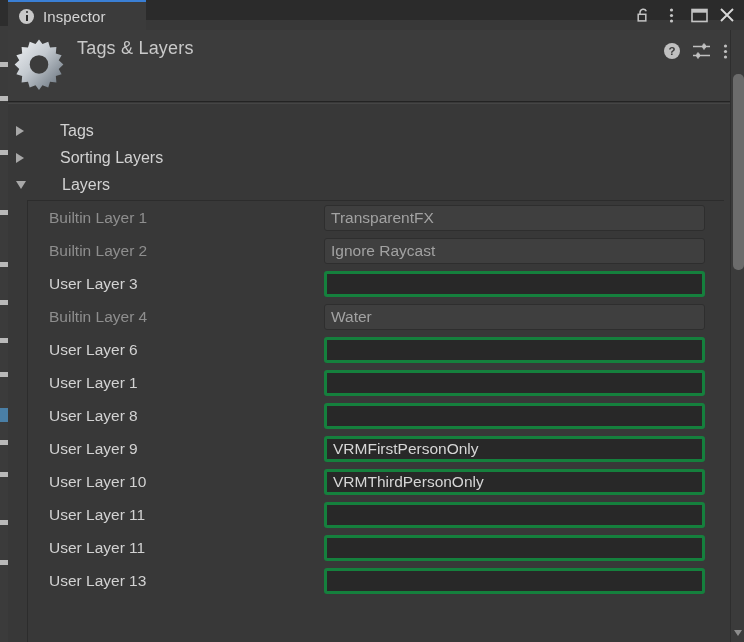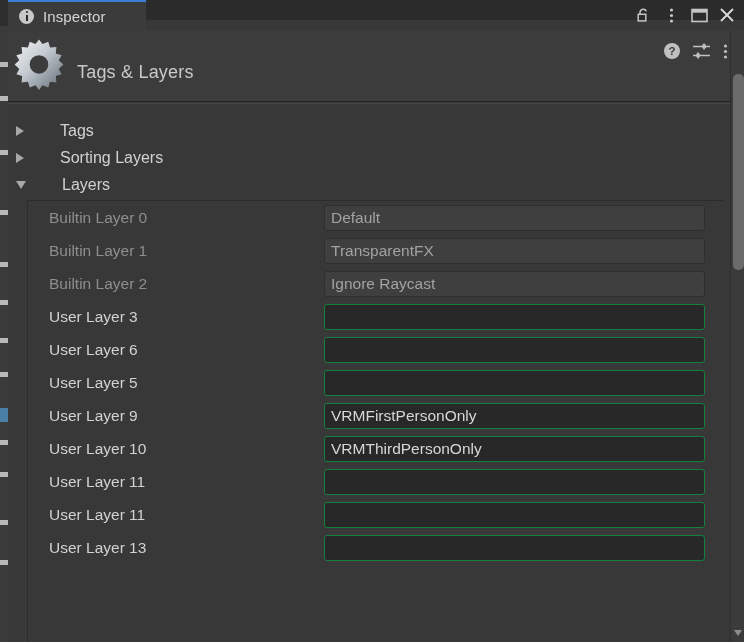--- a/index.html
+++ b/index.html
@@ -124,21 +124,21 @@
     border-bottom: 1px solid #232323;
     box-sizing: border-box;
   }
   .gear {
     position: absolute;
     left: 2px; top: 6px;
     width: 58px; height: 58px;
   }
   .comp-title {
     position: absolute;
-    left: 69px; top: 32px;
+    left: 69px; top: 8px;
     color: #c9c9c9;
     font-size: 18px;
     letter-spacing: .2px;
   }
   .header-icons {
     position: absolute;
     right: 16px; top: 12px;
     display: flex;
     align-items: center;
     gap: 11px;
@@ -226,21 +226,21 @@
     padding-left: 6px;
     font-size: 15.5px;
   }
   .layer-field.disabled {
     background: #3f3f3f;
     border: 1px solid #2e2e2e;
     color: #a2a2a2;
   }
   .layer-field.editable {
     background: #282828;
-    border: 1px solid #15803d;
+    border: 3px solid #15803d;
     color: #d6d6d6;
     cursor: text;
   }
 
   
   .scroll-track {
     position: absolute;
     right: 0; top: 30px;
     width: 14px;
     height: 612px;
@@ -387,41 +387,45 @@
         <span class="foldout-label">Layers</span>
       </div>
 
       <div class="foldout" style="top:41px">
         <span class="tri tri-right"></span>
         <span class="foldout-label">Sorting Layers</span>
       </div>
 
       <div class="layers-box" id="layers-box">
           <div class="layer-row">
-            <div class="layer-label builtin">Builtin Layer 0</div>
-            <div class="layer-field disabled">Default</div>
-          </div>
-          <div class="layer-row">
             <div class="layer-label builtin">Builtin Layer 1</div>
             <div class="layer-field disabled">TransparentFX</div>
           </div>
           <div class="layer-row">
             <div class="layer-label builtin">Builtin Layer 2</div>
             <div class="layer-field disabled">Ignore Raycast</div>
           </div>
           <div class="layer-row">
             <div class="layer-label user">User Layer 3</div>
             <div class="layer-field editable"></div>
           </div>
           <div class="layer-row">
+            <div class="layer-label builtin">Builtin Layer 4</div>
+            <div class="layer-field disabled">Water</div>
+          </div>
+          <div class="layer-row">
             <div class="layer-label user">User Layer 6</div>
             <div class="layer-field editable"></div>
           </div>
           <div class="layer-row">
-            <div class="layer-label user">User Layer 5</div>
+            <div class="layer-label user">User Layer 1</div>
+            <div class="layer-field editable"></div>
+          </div>
+          <div class="layer-row">
+            <div class="layer-label user">User Layer 8</div>
             <div class="layer-field editable"></div>
           </div>
           <div class="layer-row">
             <div class="layer-label user">User Layer 9</div>
             <div class="layer-field editable">VRMFirstPersonOnly</div>
           </div>
           <div class="layer-row">
             <div class="layer-label user">User Layer 10</div>
             <div class="layer-field editable">VRMThirdPersonOnly</div>
           </div>

